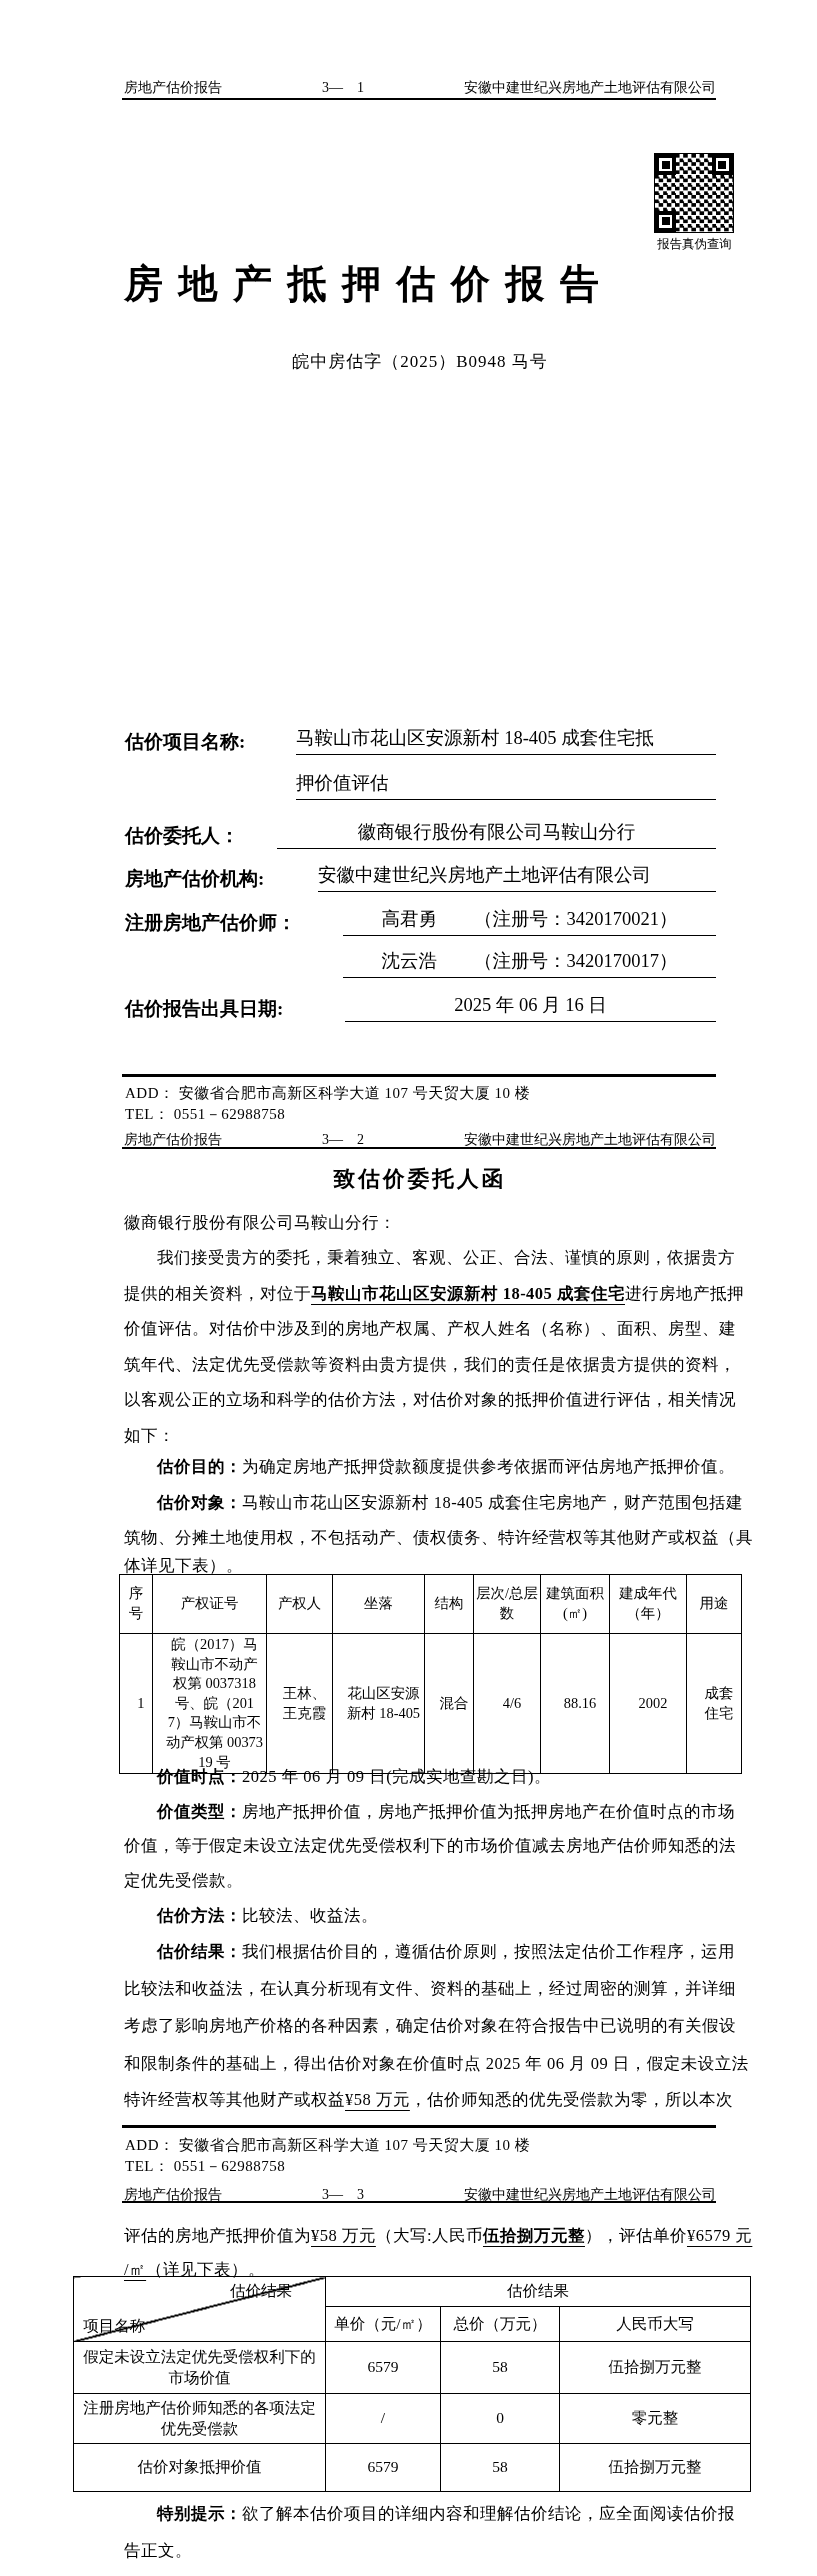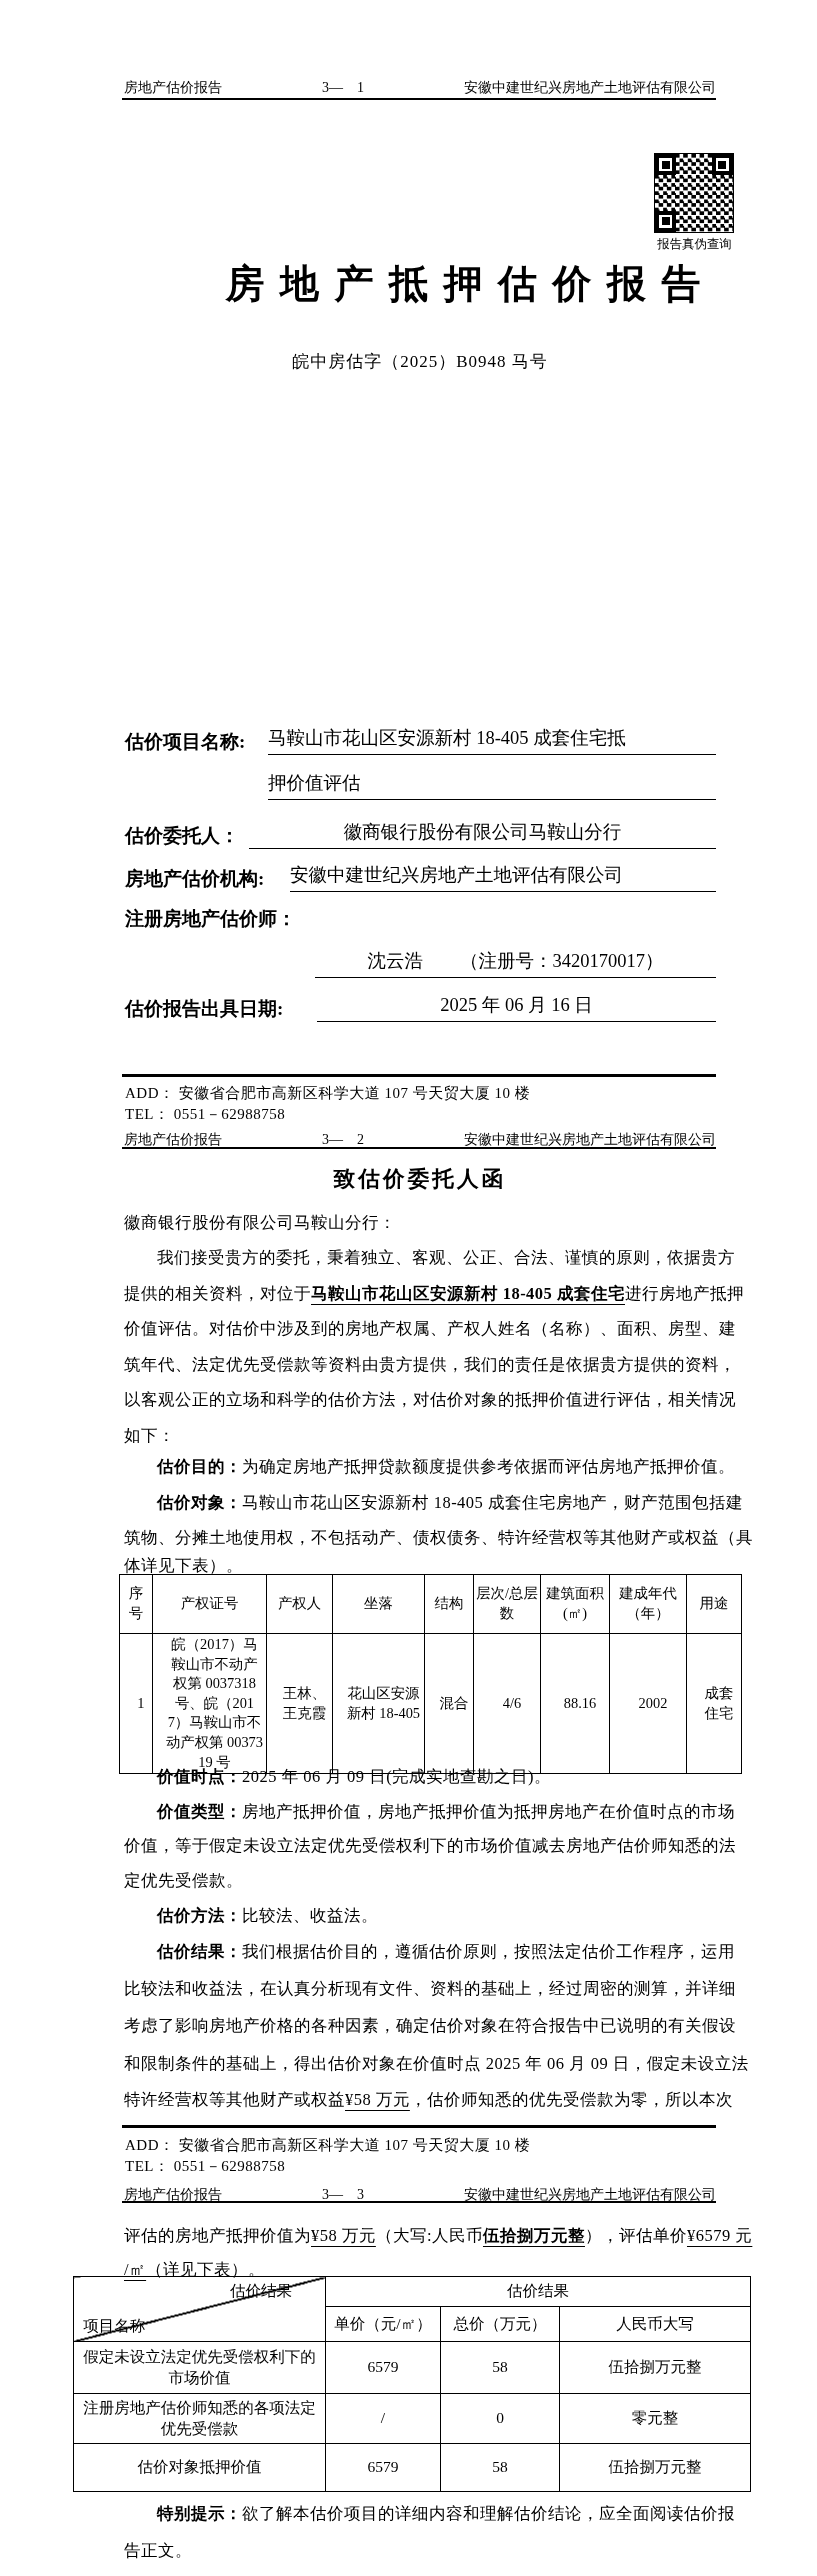--- a/index.html
+++ b/index.html
@@ -12,28 +12,28 @@
   .ft{position:absolute;left:125px;font-size:15px;letter-spacing:0.5px;white-space:nowrap;}
   
   .qr{position:absolute;left:655px;top:154px;width:78px;height:78px;
       background-image:conic-gradient(#000 25%,#fff 0 50%,#000 0 75%,#fff 0);
       background-size:8.2px 8.2px;outline:0.5px solid #000;}
   .finder{position:absolute;width:13.4px;height:13.4px;background:#fff;border:4.1px solid #000;}
   .finder::after{content:'';position:absolute;inset:2.6px;background:#000;}
   .f-tl{left:0;top:0}.f-tr{right:0;top:0}.f-bl{left:0;bottom:0}
   .qr-cap{position:absolute;left:649px;top:236px;width:91px;text-align:center;font-size:12.4px;}
   
-  .title{position:absolute;left:124px;top:257px;width:592px;text-align:right;
+  .title{position:absolute;left:124px;top:257px;width:592px;text-align:left;
          font-size:39px;font-weight:bold;letter-spacing:15.5px;white-space:nowrap;}
   .subtitle{position:absolute;left:124px;top:350px;width:592px;text-align:center;
             font-size:17px;letter-spacing:1px;}
   .frow{position:absolute;left:125px;width:591px;display:flex;align-items:flex-end;
         font-size:19px;white-space:nowrap;}
   .flabel{font-weight:bold;flex:none;}
-  .fval{flex:1;border-bottom:1.5px solid #000;padding-bottom:3.6px;font-size:18.5px;}
+  .fval{flex:1;border-bottom:1.5px solid #000;padding-bottom:3.6px;font-size:18.5px;margin-left:28px;}
   .c{text-align:center;} .w278{width:143px}.w240{width:124px}.w320{width:165px}.w368{width:190px}.w372{width:192px}
   
   .bl{position:absolute;left:124px;width:598px;font-size:16.5px;white-space:nowrap;letter-spacing:0.5px;}
   .ind{padding-left:33px;}
   .lb{font-weight:bold;}
   .u{text-decoration:underline;text-decoration-thickness:1.3px;text-underline-offset:4.6px;}
   .ub{font-weight:bold;text-decoration:underline;text-decoration-thickness:1.3px;text-underline-offset:4.6px;}
   .h2title{position:absolute;left:124px;width:592px;text-align:center;font-size:21.6px;font-weight:bold;letter-spacing:3.1px;}
   
   table{border-collapse:collapse;position:absolute;table-layout:fixed;}
@@ -79,20 +79,21 @@
 <div class="frow" style="top:819px">
   <span class="flabel w240">估价委托人：</span>
   <span class="fval c">徽商银行股份有限公司马鞍山分行</span>
 </div>
 <div class="frow" style="top:862px">
   <span class="flabel w320">房地产估价机构:</span>
   <span class="fval">安徽中建世纪兴房地产土地评估有限公司</span>
 </div>
 <div class="frow" style="top:906px">
   <span class="flabel w368">注册房地产估价师：</span>
+  <span class="fval c">高君勇　　（注册号：3420170021）</span>
 </div>
 <div class="frow" style="top:948px">
   <span class="flabel w368"></span>
   <span class="fval c">沈云浩　　（注册号：3420170017）</span>
 </div>
 <div class="frow" style="top:992px">
   <span class="flabel w372">估价报告出具日期:</span>
   <span class="fval c">2025 年 06 月 16 日</span>
 </div>
 

